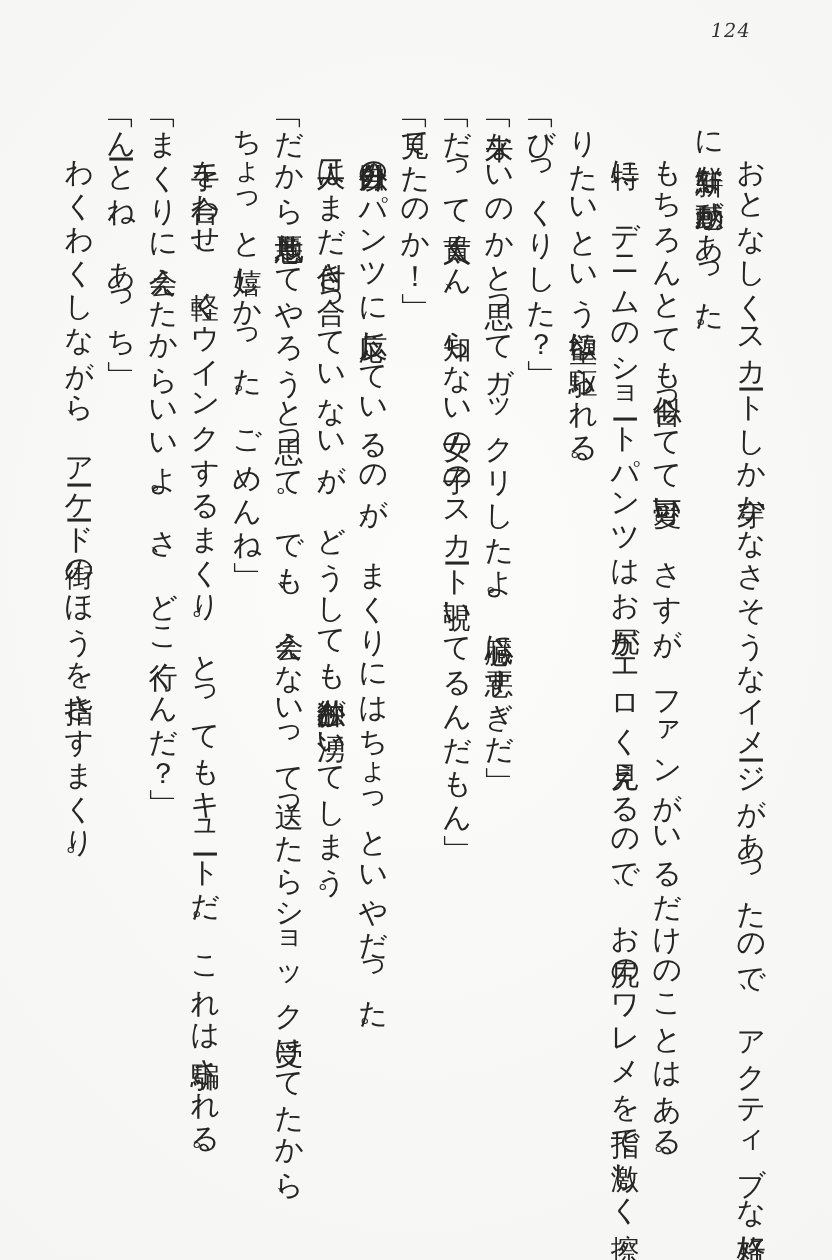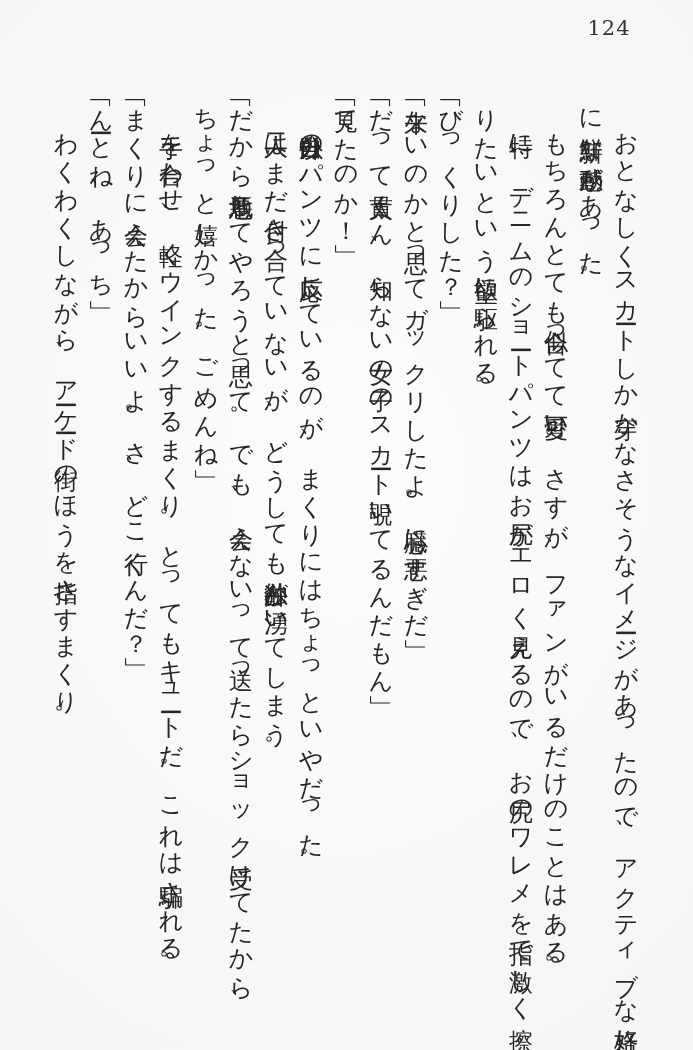--- a/index.html
+++ b/index.html
@@ -20,21 +20,22 @@
     background:
       radial-gradient(ellipse 120% 100% at 50% 45%, rgba(255,255,255,0.55), rgba(0,0,0,0.02) 85%),
       #f8f8f6;
   }
   .page-number {
     position: absolute;
     top: 16px;
     left: 583px;
     width: 52px;
     text-align: center;
-    font-size: 21px;
+    font-size: 16px;
+    font-style: italic;
     letter-spacing: 1px;
     color: #333331;
   }
   .text-block {
     position: absolute;
     top: 92px;
     right: 50px;
     width: 600px;
     height: 940px;
     writing-mode: vertical-rl;

